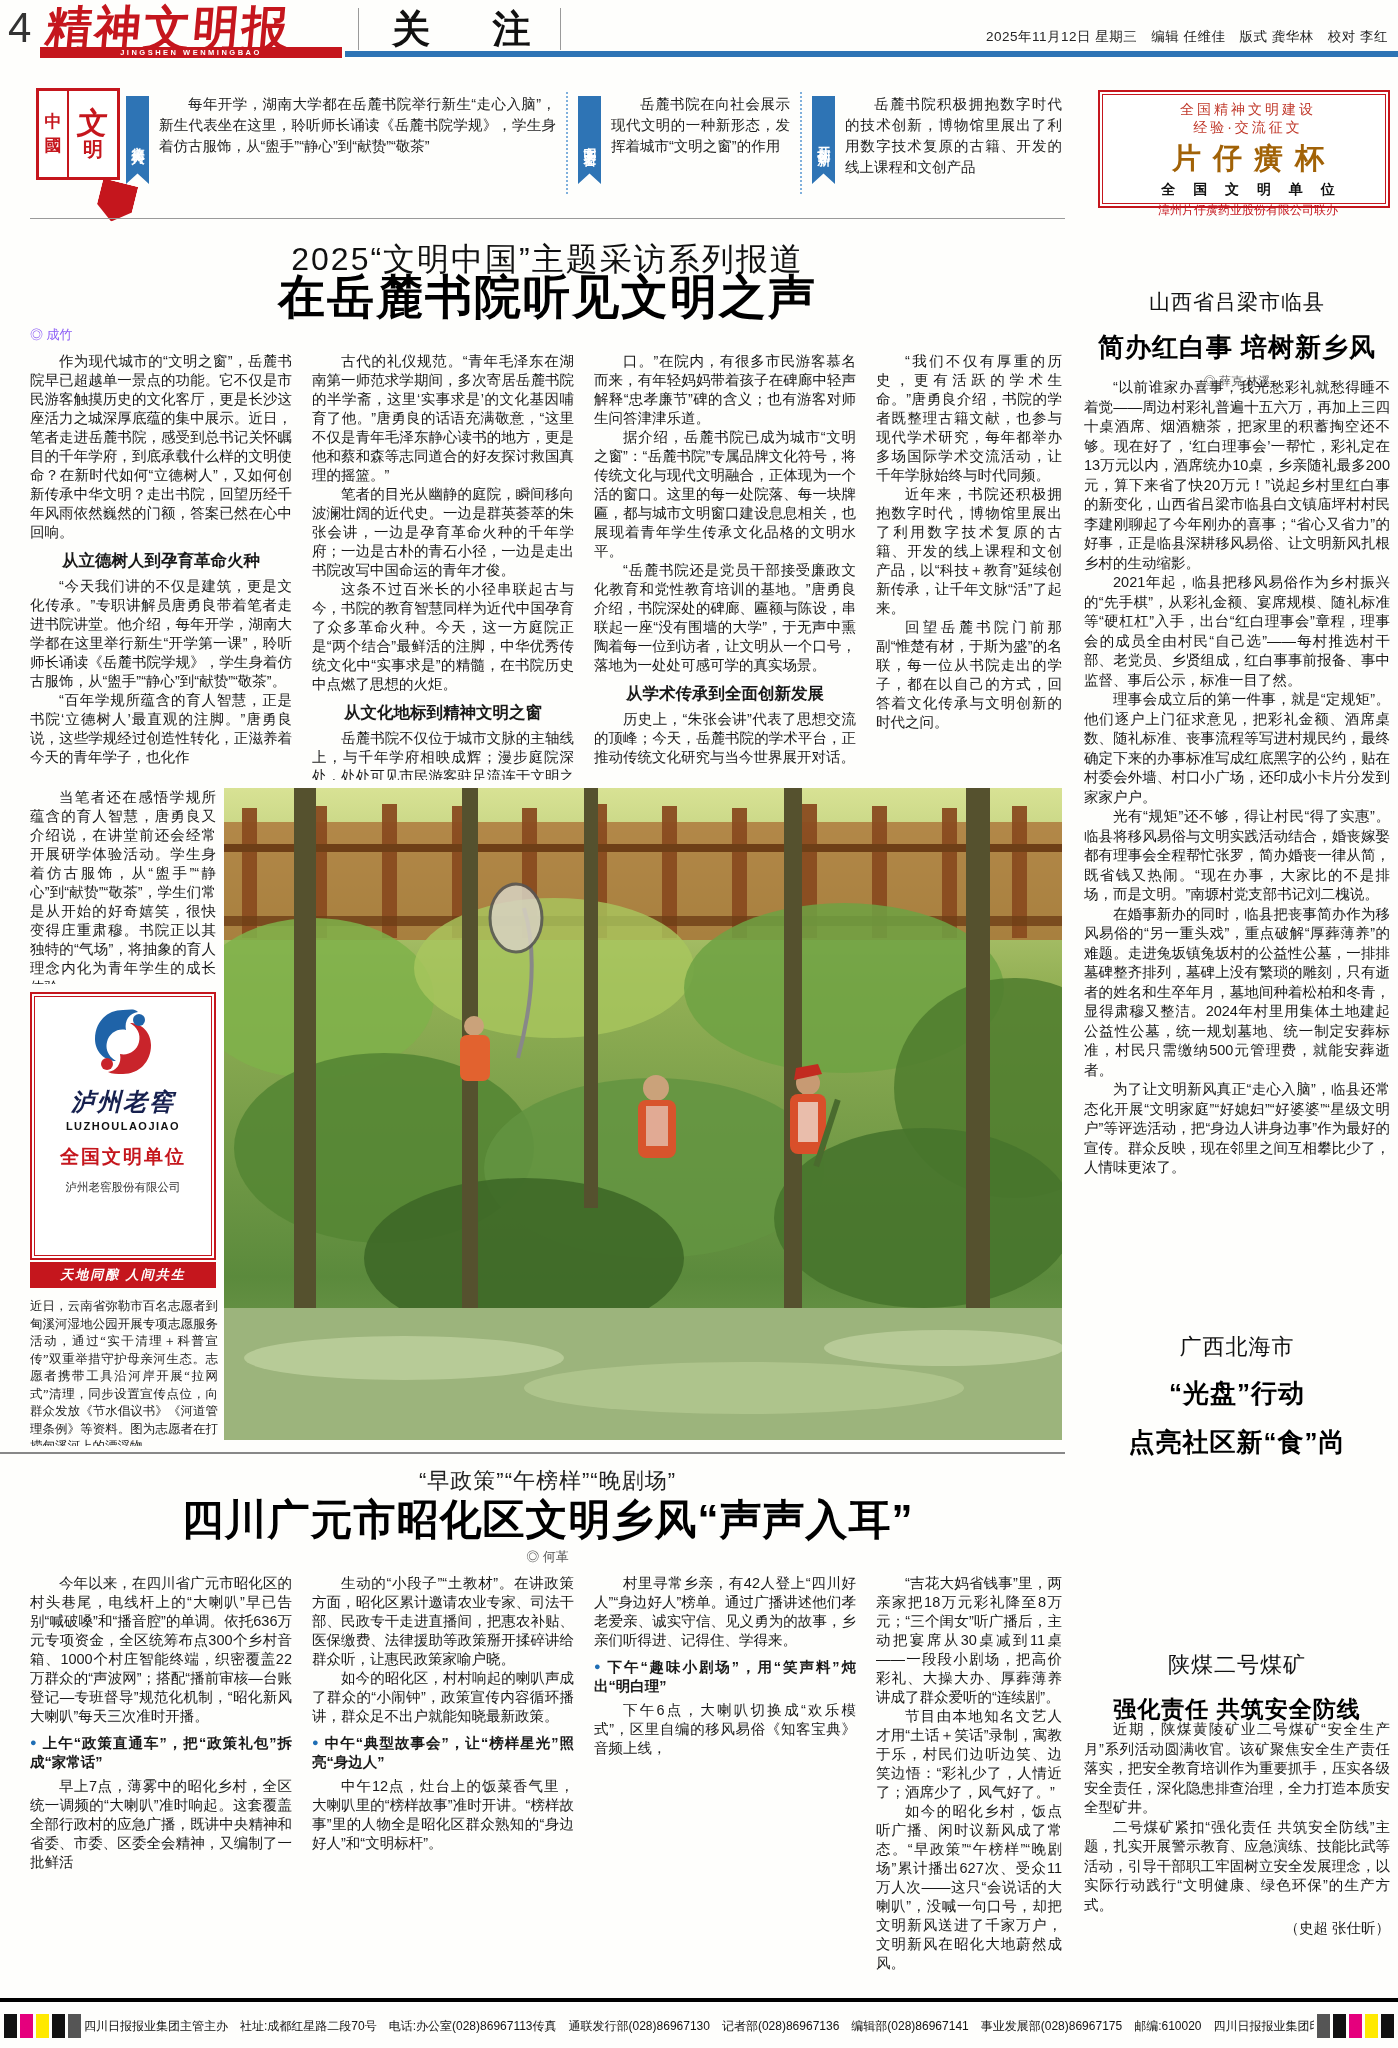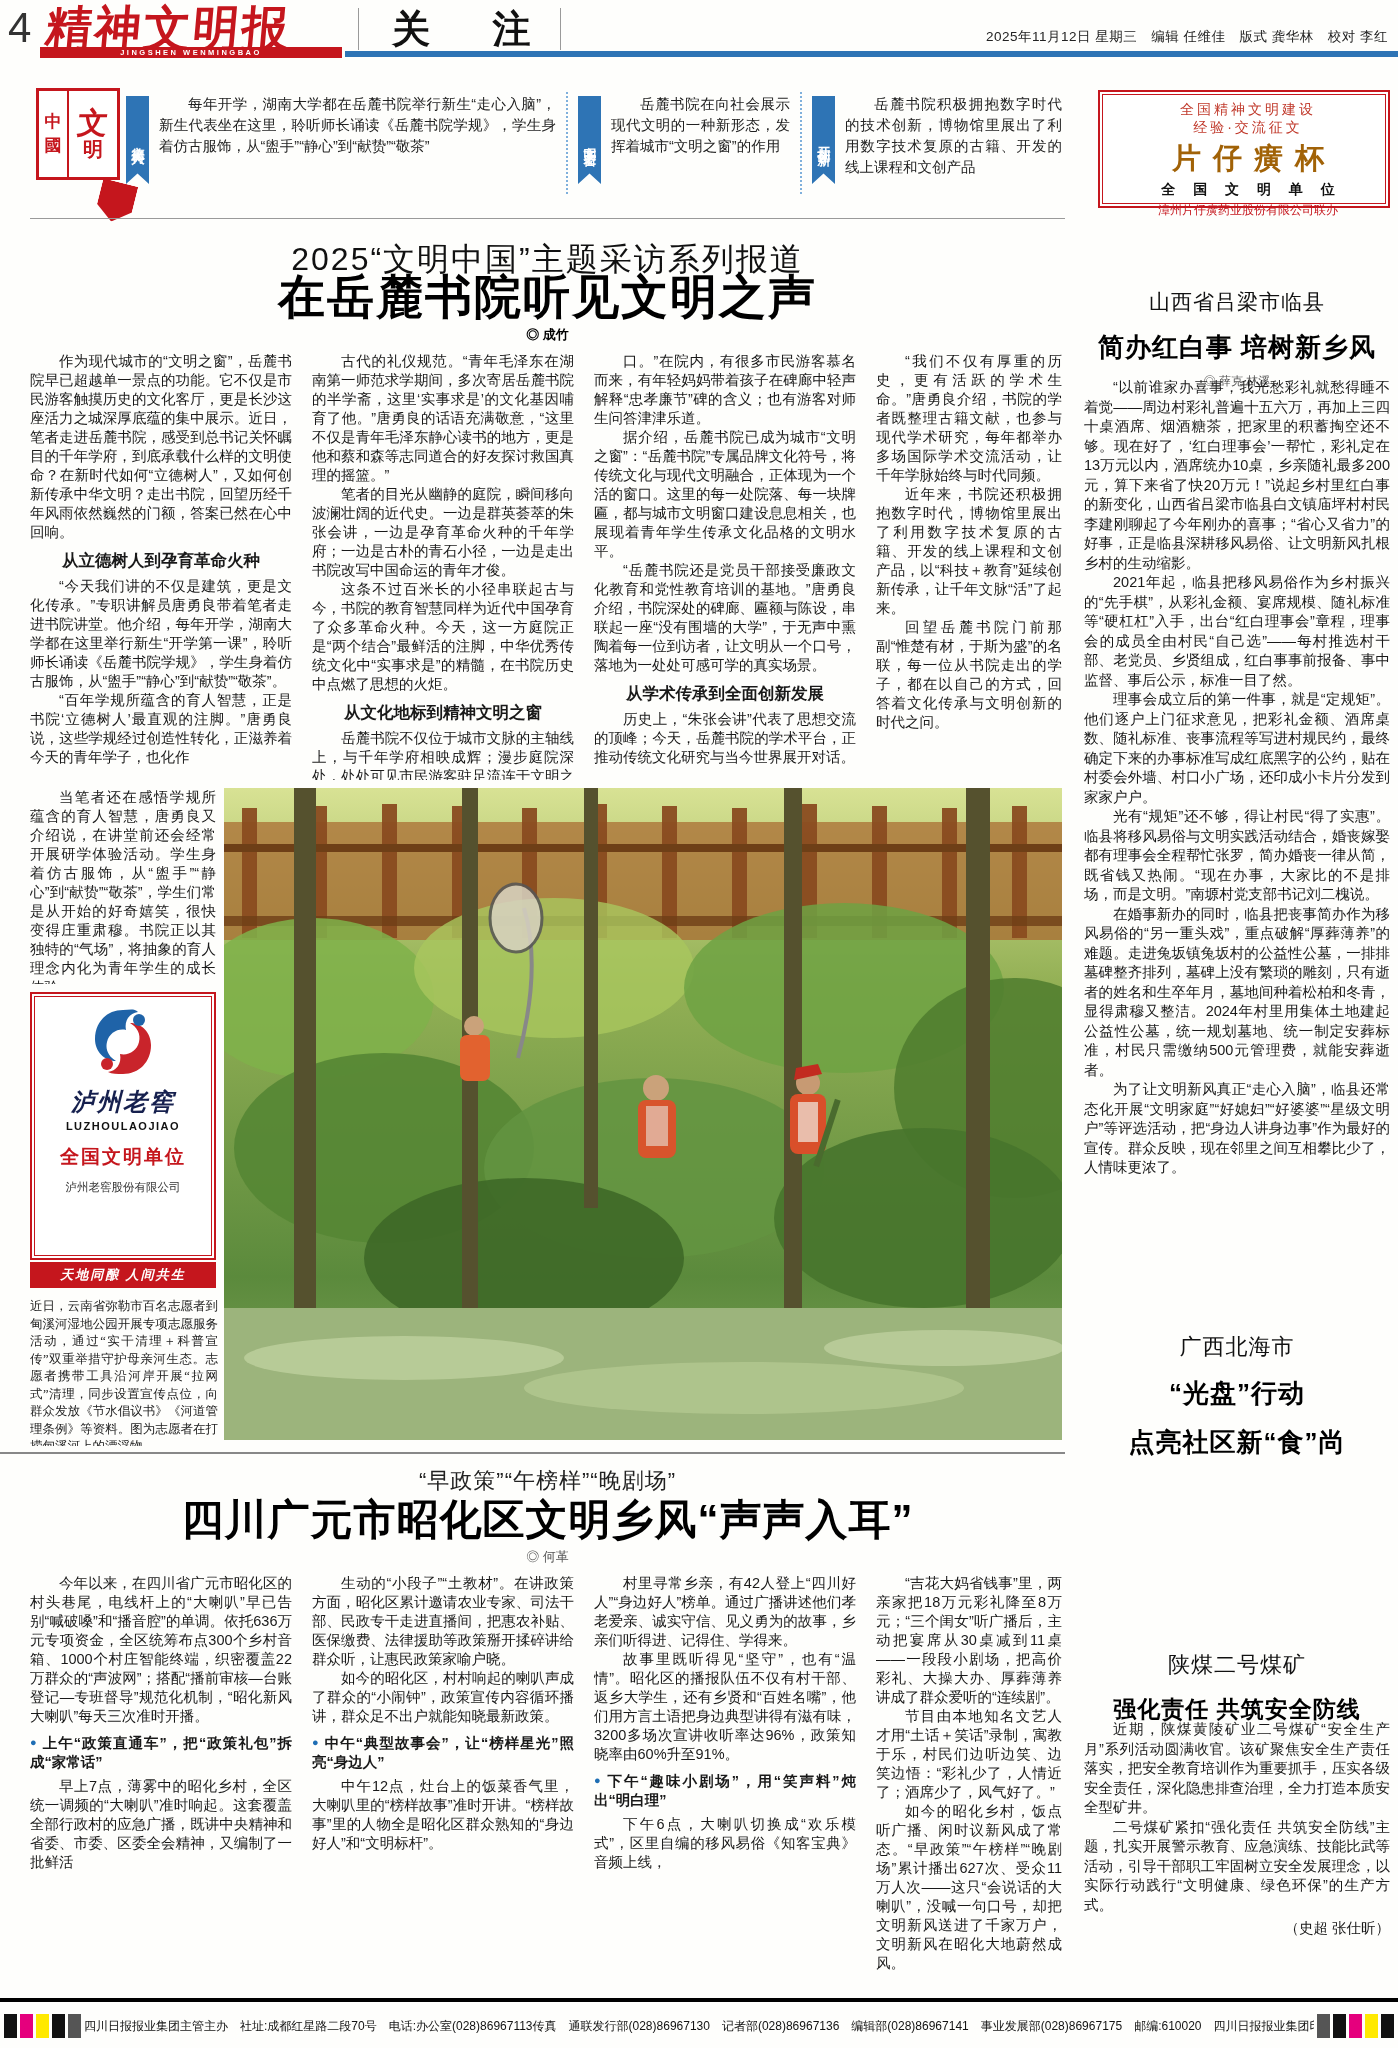--- a/index.html
+++ b/index.html
@@ -44,21 +44,21 @@
          box-shadow:inset 0 0 0 2px #fff, inset 0 0 0 3px #c5161d; text-align:center; padding-top:8px; background:#fff;padding-left:8px;}
   .pzh .l1 { font-size:14px; color:#c0392b; letter-spacing:3px; line-height:18px;}
   .pzh .title { font-size:29px; color:#a16207; font-weight:900; letter-spacing:12px; margin:3px 0 2px; text-indent:12px;}
   .pzh .l4 { font-size:14px; color:#111; font-weight:bold; letter-spacing:7px; text-indent:7px;}
   .pzh .l5 { font-size:12px; color:#c5161d; margin-top:3px;}
 
   
   .grayline { position:absolute; left:30px; top:218px; width:1035px; height:1px; background:#9a9a9a;}
   .m-kicker { position:absolute; left:30px; top:238px; width:1035px; text-align:center; font-size:32px; color:#111; letter-spacing:2px;}
   .m-headline { position:absolute; left:30px; top:266px; width:1035px; text-align:center; font-size:47px; font-weight:900; letter-spacing:2px; color:#000;}
-  .m-byline { position:absolute; left:30px; top:326px; width:1035px; text-align:center; font-size:13px; color:#000000;font-weight:bold;}
+  .m-byline { position:absolute; left:30px; top:326px; width:1035px; text-align:left; font-size:13px; color:#8b5cf6;}
   .cols { position:absolute; left:30px; top:352px; width:1032px; height:428px; display:flex; gap:20px; overflow:hidden;}
   .col { font-size:14.5px; line-height:19px; color:#191919; overflow:hidden;}
   .c1,.c2,.c3 { width:262px; } .c4 { width:186px; }
   .contcol { position:absolute; left:30px; top:788px; width:186px; height:196px; font-size:14.5px; line-height:19px; overflow:hidden;}
   .para { text-indent:2em; text-align:justify; margin:0; }
   .colhead { font-weight:900; font-size:16.5px; text-align:center; margin:9px 0 7px; text-indent:0;}
   .bullet { font-weight:900; text-align:justify; margin:7px 0 5px; text-indent:0;}
   .bullet .dot { color:#1f6eb4; font-size:11px; margin-right:5px; vertical-align:2px;}
   .sign { text-align:right; text-indent:0; margin-top:4px;}
 
@@ -285,21 +285,20 @@
         <p class="para">早上7点，薄雾中的昭化乡村，全区统一调频的“大喇叭”准时响起。这套覆盖全部行政村的应急广播，既讲中央精神和省委、市委、区委全会精神，又编制了一批鲜活</p>
       </div>
     <div class="col c2">
         <p class="para">生动的“小段子”“土教材”。在讲政策方面，昭化区累计邀请农业专家、司法干部、民政专干走进直播间，把惠农补贴、医保缴费、法律援助等政策掰开揉碎讲给群众听，让惠民政策家喻户晓。</p>
         <p class="para">如今的昭化区，村村响起的喇叭声成了群众的“小闹钟”，政策宣传内容循环播讲，群众足不出户就能知晓最新政策。</p>
         <p class="bullet"><span class="dot">●</span>中午“典型故事会”，让“榜样星光”照亮“身边人”</p>
         <p class="para">中午12点，灶台上的饭菜香气里，大喇叭里的“榜样故事”准时开讲。“榜样故事”里的人物全是昭化区群众熟知的“身边好人”和“文明标杆”。</p>
       </div>
     <div class="col c3">
         <p class="para">村里寻常乡亲，有42人登上“四川好人”“身边好人”榜单。通过广播讲述他们孝老爱亲、诚实守信、见义勇为的故事，乡亲们听得进、记得住、学得来。</p>
-        <p class="para">故事里既听得见“坚守”，也有“温情”。昭化区的播报队伍不仅有村干部、返乡大学生，还有乡贤和“百姓名嘴”，他们用方言土语把身边典型讲得有滋有味，3200多场次宣讲收听率达96%，政策知晓率由60%升至91%。</p>
         <p class="bullet"><span class="dot">●</span>下午“趣味小剧场”，用“笑声料”炖出“明白理”</p>
         <p class="para">下午6点，大喇叭切换成“欢乐模式”，区里自编的移风易俗《知客宝典》音频上线，</p>
       </div>
     <div class="col c4">
         <p class="para">“吉花大妈省钱事”里，两亲家把18万元彩礼降至8万元；“三个闺女”听广播后，主动把宴席从30桌减到11桌——一段段小剧场，把高价彩礼、大操大办、厚葬薄养讲成了群众爱听的“连续剧”。</p>
         <p class="para">节目由本地知名文艺人才用“土话＋笑话”录制，寓教于乐，村民们边听边笑、边笑边悟：“彩礼少了，人情近了；酒席少了，风气好了。”</p>
         <p class="para">如今的昭化乡村，饭点听广播、闲时议新风成了常态。“早政策”“午榜样”“晚剧场”累计播出627次、受众11万人次——这只“会说话的大喇叭”，没喊一句口号，却把文明新风送进了千家万户，文明新风在昭化大地蔚然成风。</p>
       </div>
   </div>
 

